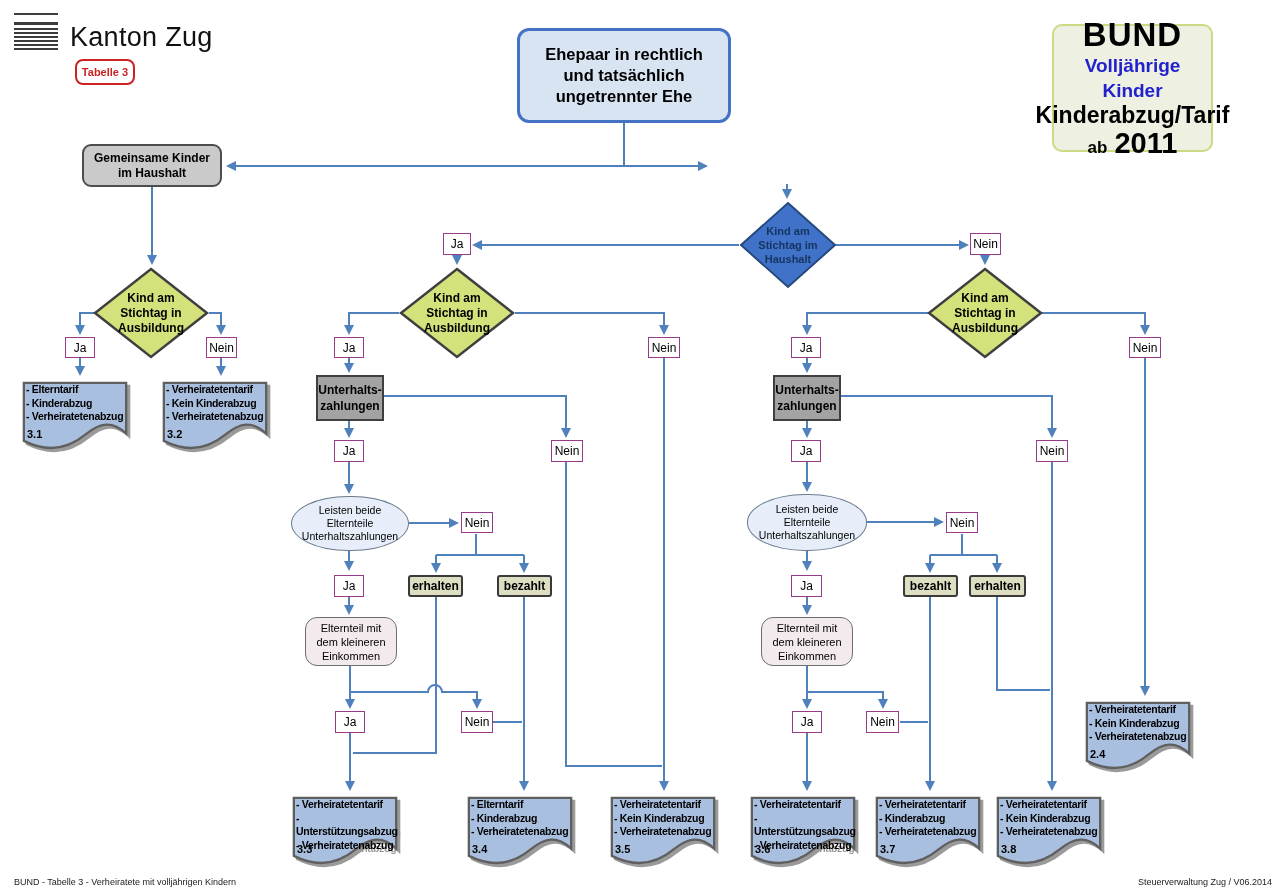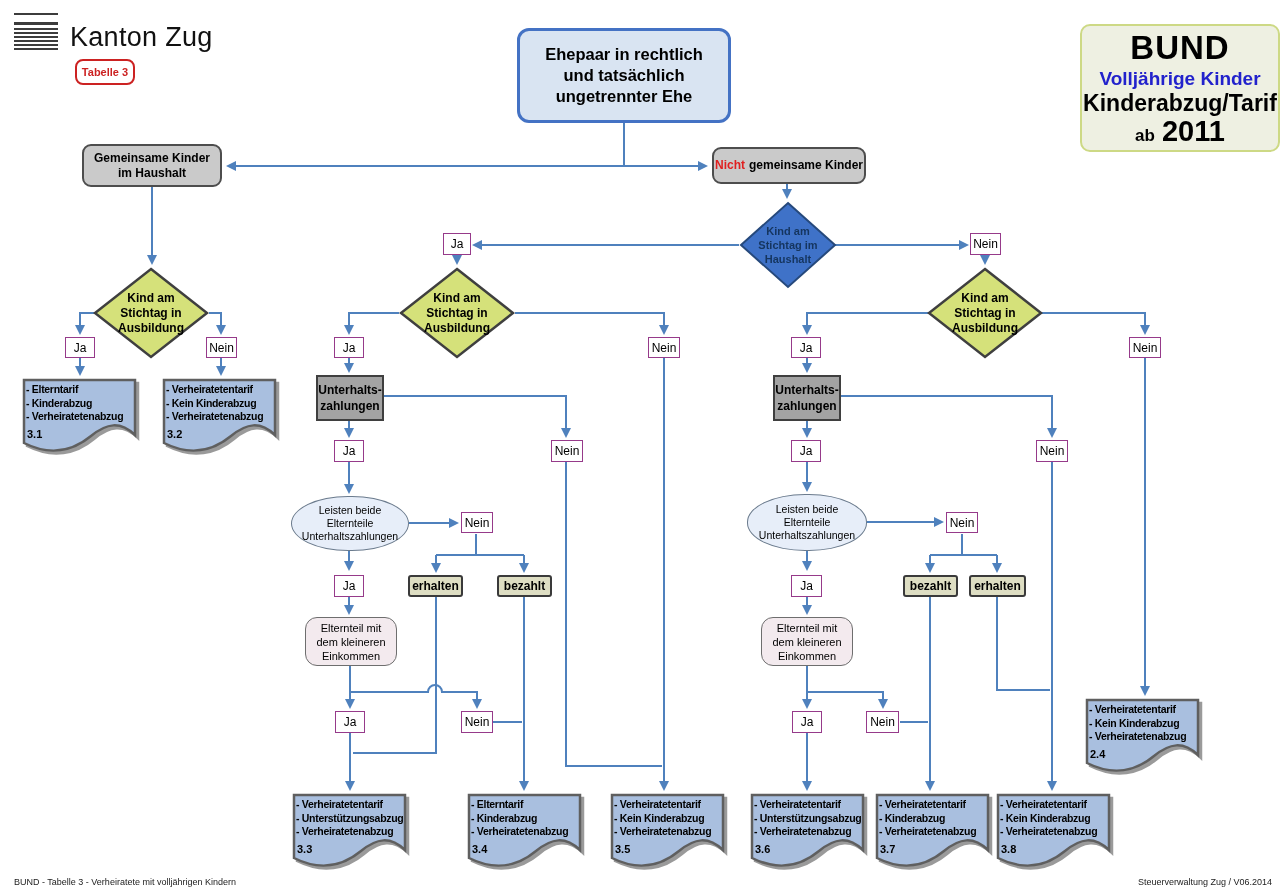--- a/index.html
+++ b/index.html
@@ -27,40 +27,40 @@
   .gray  { background:#cacaca; border:2px solid #4d4d4d; border-radius:9px; font-weight:bold; font-size:12px; line-height:15px; }
   .gray .red { color:#e02020; margin-right:4px; }
   .proc  { background:#a3a3a3; border:2px solid #3f3f3f; font-weight:bold; font-size:12px; line-height:16px; }
   .oval  { background:#e7eef9; border:1.5px solid #6b7b8d; border-radius:58px / 28px; font-size:10.5px; line-height:13px; }
   .soft  { background:#f3eaee; border:1.5px solid #6e6e6e; border-radius:12px; font-size:11px; line-height:14px; }
   .tag   { background:#dedec3; border:2px solid #3a3a3a; border-radius:3px; font-weight:bold; font-size:12px; }
   .lbl   { position:absolute; background:#fff; border:1.5px solid #963a8a; display:flex; align-items:center;
            justify-content:center; font-size:12px; color:#000; }
 
   
-  .info { position:absolute; left:1052px; top:24px; width:200px; height:128px; background:#eef0e2; border:2.5px solid #cdd985;
-          border-radius:10px; display:flex; flex-direction:column; align-items:center; justify-content:center; text-align:center;margin-left:28px; }
+  .info { position:absolute; left:1052px; top:24px; width:161px; height:128px; background:#eef0e2; border:2.5px solid #cdd985;
+          border-radius:10px; display:flex; flex-direction:column; align-items:center; justify-content:center; text-align:center; }
   .info .l1 { font-size:33px; font-weight:bold; color:#000; line-height:36px; letter-spacing:1px; }
   .info .l2 { font-size:19px; font-weight:bold; color:#2222cc; line-height:25px; }
   .info .l3 { font-size:23px; font-weight:bold; color:#000; line-height:24px; }
   .info .l4 { display:flex; align-items:baseline; gap:7px; }
   .info .ab { font-size:17px; font-weight:bold; }
   .info .yr { font-size:29px; font-weight:bold; line-height:32px; }
 
   
   .diamond { position:absolute; }
   .diamond svg { position:absolute; inset:0; width:100%; height:100%; }
   .diamond.green polygon { fill:#d5e17a; stroke:#3f3f3f; stroke-width:2.5; }
   .diamond.blue  polygon { fill:#3f72c8; stroke:#26497c; stroke-width:2;  }
   .dtext { position:absolute; inset:0; display:flex; align-items:center; justify-content:center; text-align:center;
            font-weight:bold; font-size:12px; line-height:15px; color:#000; }
   .diamond.blue .dtext { font-size:11px; line-height:14px; color:#15355f; }
 
   
-  .doc { position:absolute; width:115px; height:76px; filter:drop-shadow(3px 3px 0px #9a9a9a); }
+  .doc { position:absolute; width:106px; height:76px; filter:drop-shadow(3px 3px 0px #9a9a9a); }
   .doc svg { position:absolute; inset:0; width:100%; height:100%; }
   .doc path { fill:#a9bfdf; stroke:#5f5f5f; stroke-width:2.5; }
   .doc-lines { position:absolute; left:4px; top:5px; right:0; font-weight:bold; font-size:10.5px; line-height:13.5px;
                letter-spacing:-0.3px; color:#000; text-align:left; }
   .doc-num { position:absolute; left:5px; top:50px; font-weight:bold; font-size:11px; color:#000; }
 
   .foot { position:absolute; top:877px; font-size:9px; color:#222; }
   .foot.left { left:14px; }
   .foot.right { right:8px; }
 </style>
@@ -154,24 +154,20 @@
       <span class="yr">2011</span>
     </div>
   </div>
 
   <div class="node start pre" style="left:517px;top:28px;width:214px;height:95px">Ehepaar in rechtlich
 und tatsächlich
 ungetrennter Ehe</div>
 
   <div class="node gray pre" style="left:82px;top:144px;width:140px;height:43px">Gemeinsame Kinder
 im Haushalt</div>
-  <div class="node gray" style="left:712px;top:147px;width:154px;height:37px">
-    <span class="red">Nicht</span>
-    <span>gemeinsame Kinder</span>
-  </div>
 
   <div class="diamond blue" style="left:739px;top:201px;width:98px;height:88px">
     <svg viewBox="0 0 98 88" preserveAspectRatio="none">
         <polygon points="49,2 96,44 49,86 2,44"></polygon>
       </svg>
     <div class="dtext pre">Kind am
 Stichtag im
 Haushalt</div>
   </div>
 

